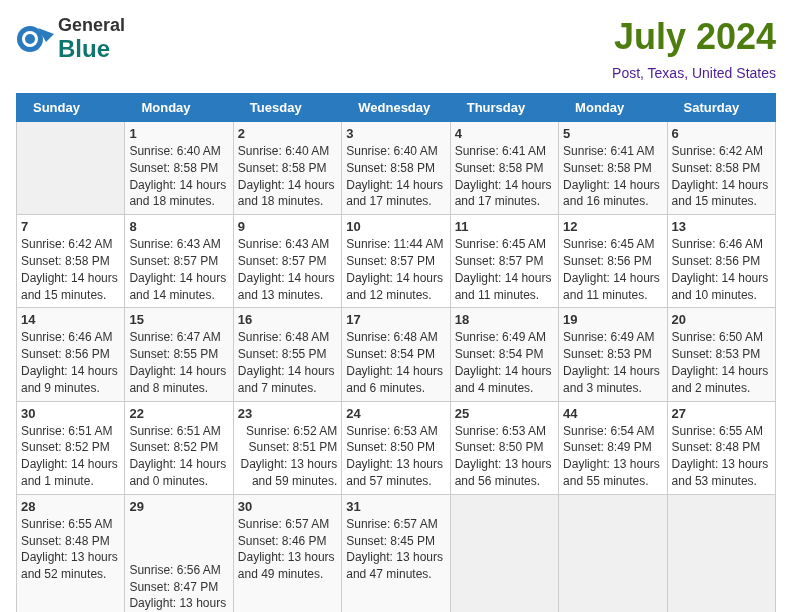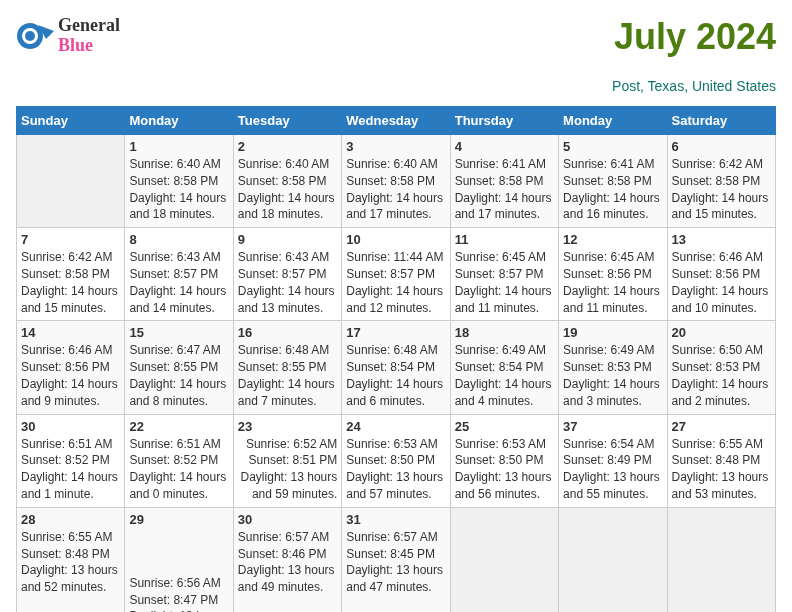--- a/index.html
+++ b/index.html
@@ -13,44 +13,43 @@
     .header {
       display: flex;
       justify-content: space-between;
       align-items: flex-start;
       margin-bottom: 12px;
     }
     .logo {
       display: flex;
       flex-direction: column;
       align-items: flex-end;
-      font-family: Liberation Serif, serif;
     }
     .title-block {
       text-align: right;
     }
     .month-year {
       font-size: 36px;
       font-weight: bold;
       color: #4d7c0f;
     }
     .location {
       font-size: 14px;
-      color: #0f766e;
-      margin-top: 20px;
+      color: #4c1d95;
+      margin-top: 7px;
     }
     table {
       width: 100%;
       border-collapse: collapse;
       font-size: 11px;
     }
     thead tr th {
       background-color: #2a7abf;
       color: #fff;
-      padding: 6px 4px;
+      padding: 6px 16px;
       text-align: left;
       font-size: 13px;
       font-weight: bold;
       border: 1px solid #2a7abf;
     }
     tbody tr td {
       border: 1px solid #ccc;
       vertical-align: top;
       padding: 4px 4px;
       min-height: 80px;
@@ -85,21 +84,21 @@
   <div class="logo">
     <div style="display:flex; align-items:center; gap:4px;">
       <svg width="38" height="38" viewBox="0 0 38 38">
         <circle cx="14" cy="19" r="13" fill="#2a7abf"></circle>
         <circle cx="14" cy="19" r="8" fill="white"></circle>
         <circle cx="14" cy="19" r="5" fill="#2a7abf"></circle>
         <polygon points="22,8 38,14 30,22" fill="#2a7abf"></polygon>
       </svg>
       <div>
         <div style="font-size:18px; font-weight:bold; color:#333; line-height:1.1;">General</div>
-        <div style="font-size:18px; font-weight:bold; color:#ec4899; line-height:1.1;">Blue</div>
+        <div style="font-size:24px; font-weight:bold; color:#0f766e; line-height:1.1;">Blue</div>
       </div>
     </div>
   </div>
   <div class="title-block">
     <div class="month-year">July 2024</div>
     <div class="location">Post, Texas, United States</div>
   </div>
 </div>
 
 <table>
@@ -292,21 +291,21 @@
 and 57 minutes.</div>
         </td>
         <td>
           <span class="day-number">25</span>
           <div class="day-info" style="white-space: pre-line;">Sunrise: 6:53 AM
 Sunset: 8:50 PM
 Daylight: 13 hours
 and 56 minutes.</div>
         </td>
         <td>
-          <span class="day-number">37</span>
+          <span class="day-number">44</span>
           <div class="day-info" style="white-space: pre-line;">Sunrise: 6:54 AM
 Sunset: 8:49 PM
 Daylight: 13 hours
 and 55 minutes.</div>
         </td>
         <td>
           <span class="day-number">27</span>
           <div class="day-info" style="white-space: pre-line;">Sunrise: 6:55 AM
 Sunset: 8:48 PM
 Daylight: 13 hours

